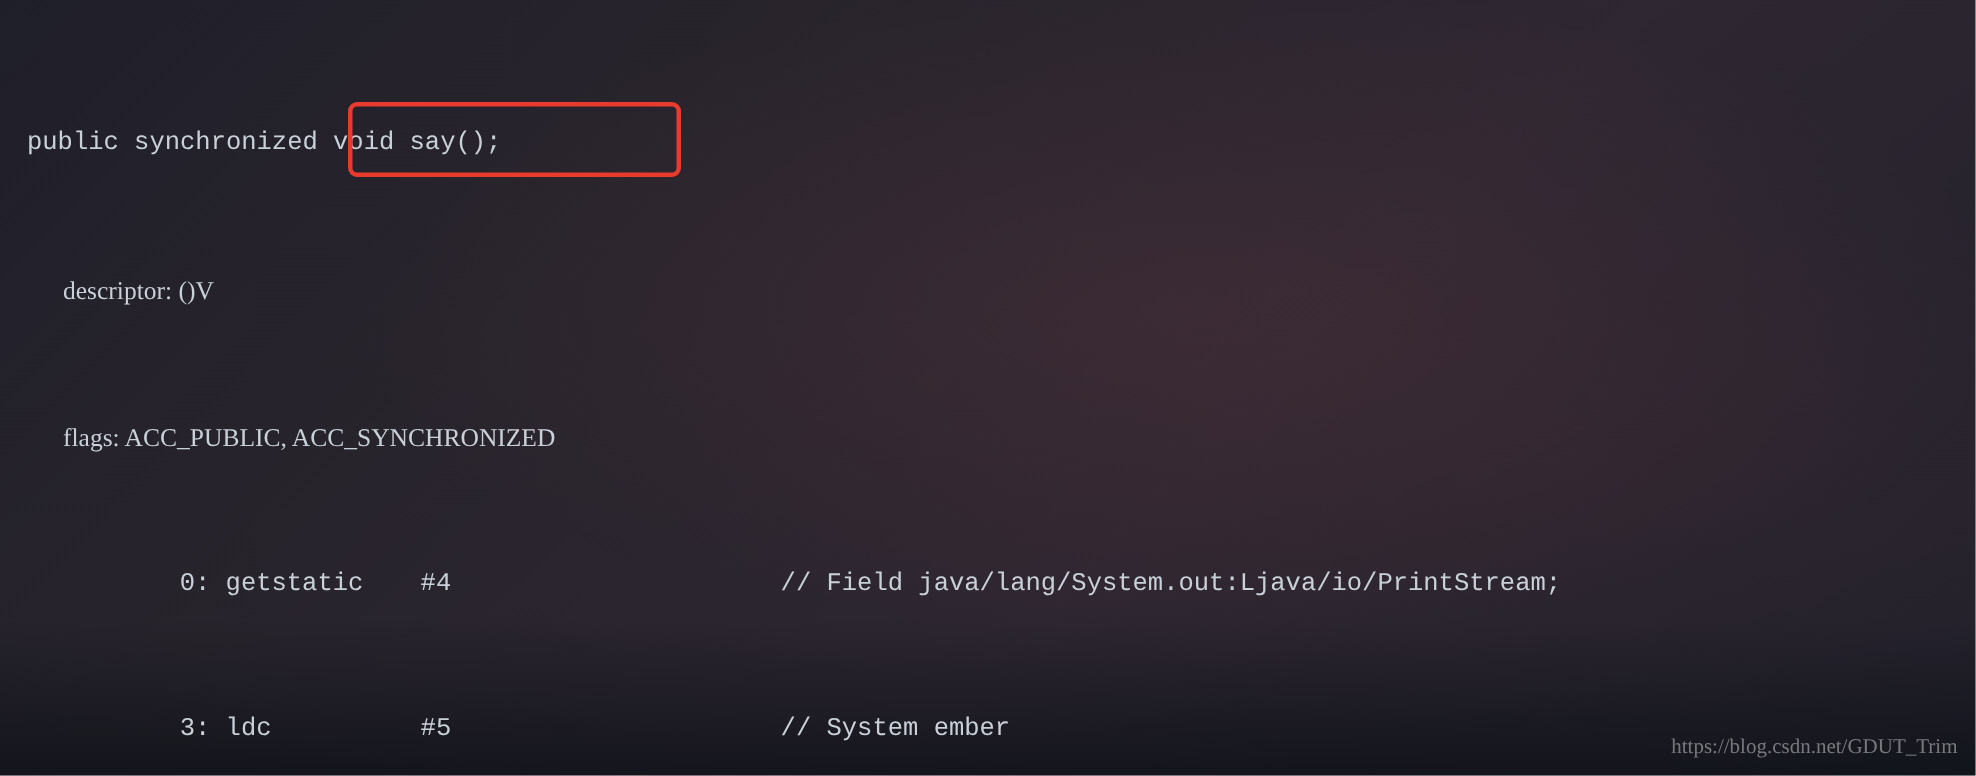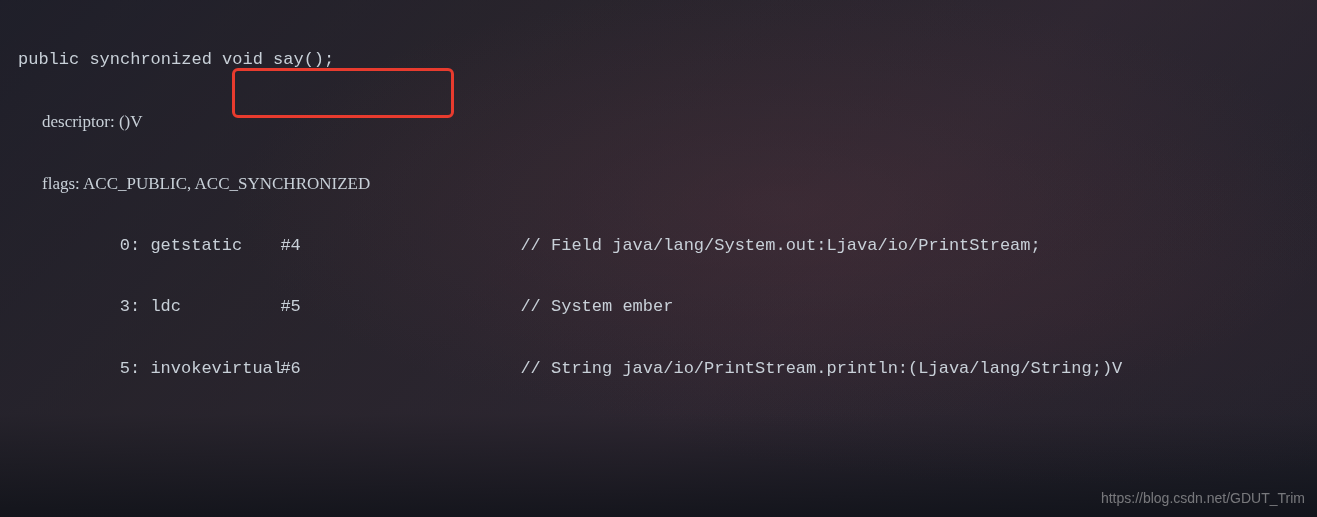--- a/index.html
+++ b/index.html
@@ -21,38 +21,38 @@
                 radial-gradient(ellipse at 80% 60%, rgba(60,40,50,0.3) 0%, transparent 40%),
                 linear-gradient(180deg, rgba(20,25,35,0.5) 0%, rgba(25,28,38,0.6) 80%, rgba(15,18,25,0.9) 100%);
     pointer-events: none;
   }
   .code-container {
     position: relative;
     padding: 14px 18px;
     white-space: pre;
     z-index: 2;
   }
-  .line { display: block; }
+  .line { display: block; margin-top: 36px; }
   .indent1 { padding-left: 24px; font-family: Liberation Serif, serif; }
   .indent2 { padding-left: 48px; }
   .indent3 { padding-left: 72px; }
   .highlight-box {
     position: absolute;
     border: 3px solid #e83b2e;
     border-radius: 6px;
     z-index: 3;
     pointer-events: none;
   }
   .watermark {
     position: absolute;
     bottom: 6px;
     right: 12px;
     font-size: 14px;
     color: rgba(200,200,200,0.55);
-    font-family: Liberation Sans, sans-serif;
+    font-family: Liberation Serif, serif;
     z-index: 4;
   }
   .cols { display: inline-block; }
 </style>
 </head>
 <body>
 <div class="bg-overlay"></div>
 
 <div class="code-container">
 <span class="line">public synchronized void say();</span>

